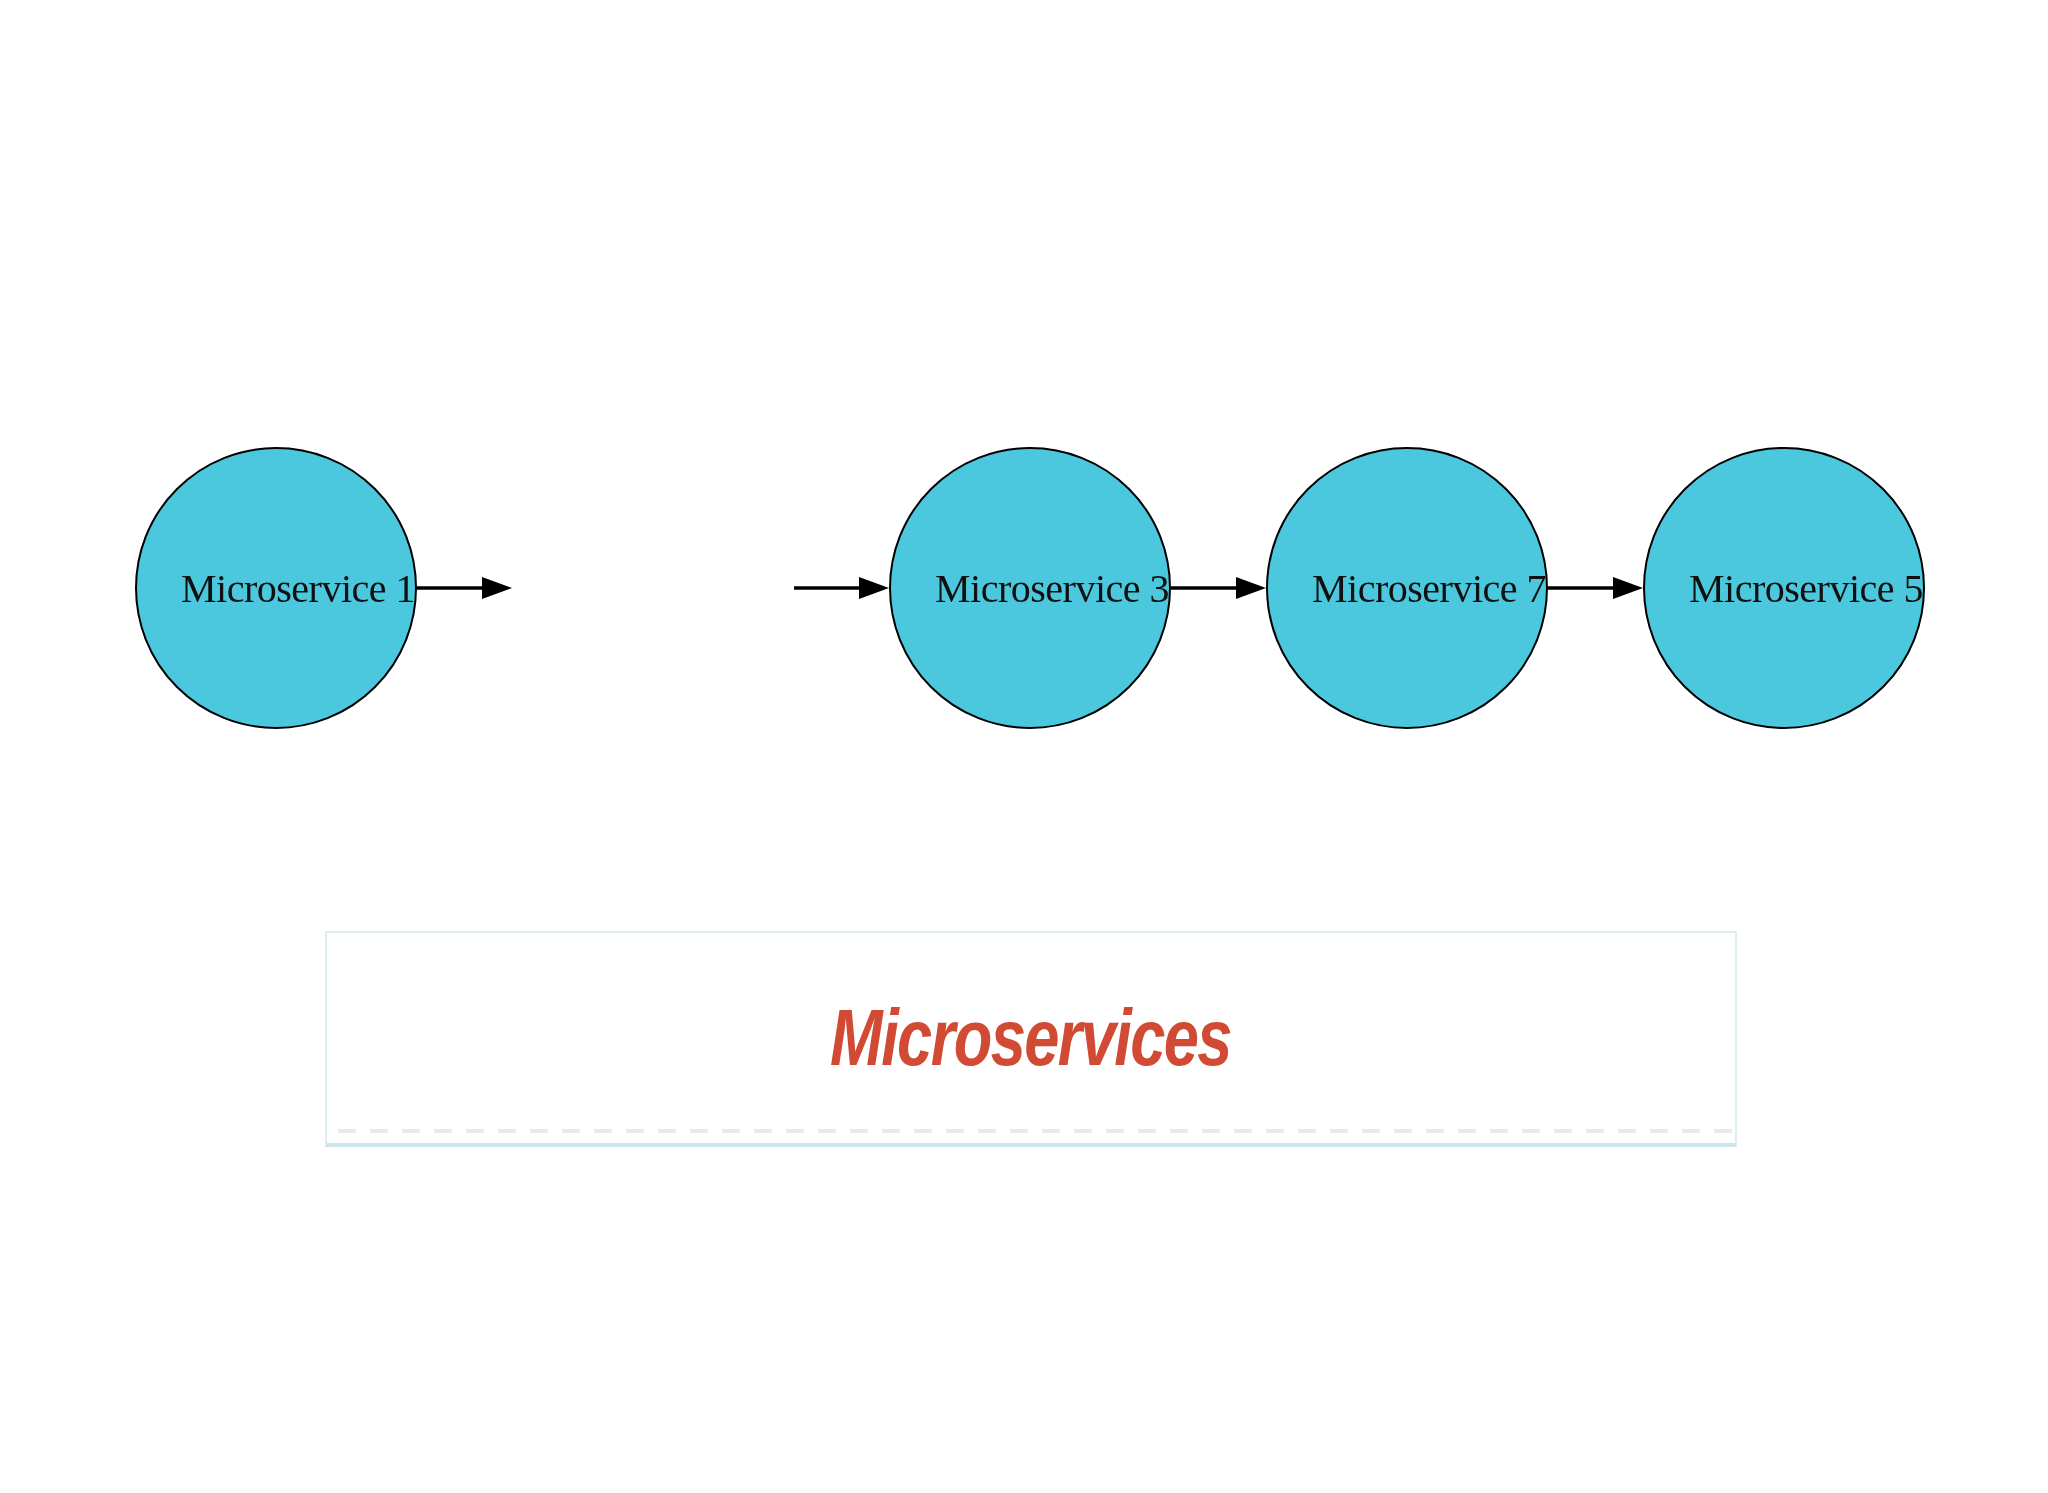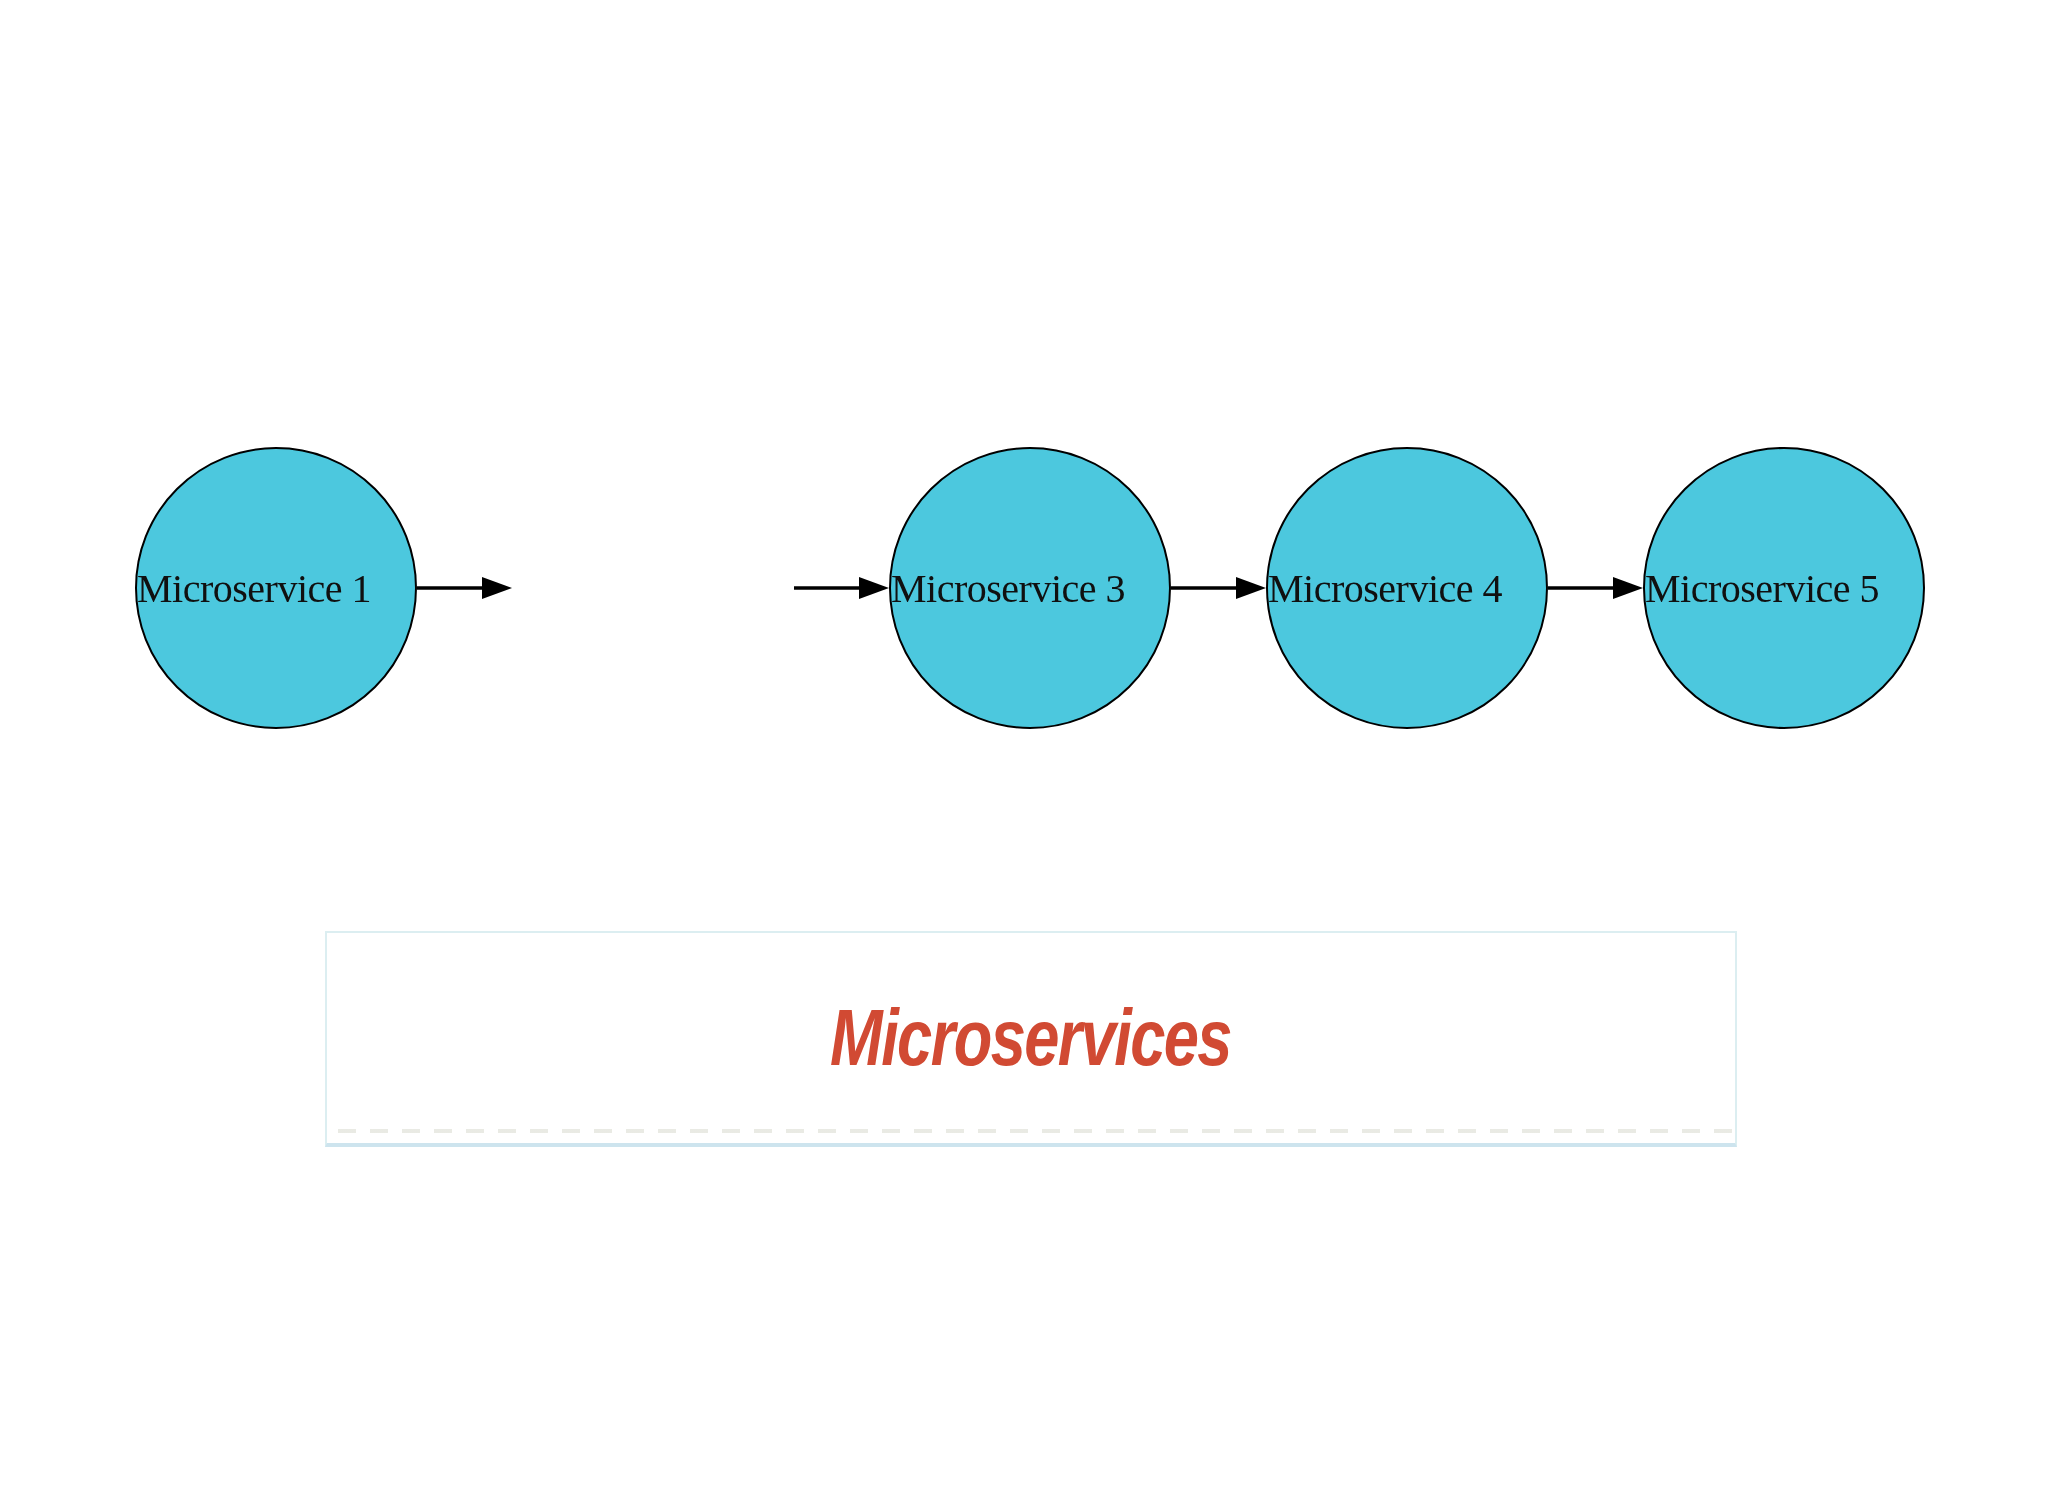--- a/index.html
+++ b/index.html
@@ -25,21 +25,21 @@
 
   
   .node{
     position:absolute;
     top:447px;
     width:282px;height:282px;
     border-radius:50%;
     background:var(--node-fill);
     border:2px solid var(--node-border);
     box-sizing:border-box;
-    display:flex;align-items:center;justify-content:flex-start;
+    display:flex;align-items:center;justify-content:flex-end;
   }
   .node-label{
     font-family:"Liberation Serif","DejaVu Serif",serif;
     font-size:40px;
     color:var(--node-label);
     white-space:nowrap;
     letter-spacing:-0.5px;
   }
   .node1{left:135px;}
   .node2{left:512px;}
@@ -118,21 +118,21 @@
   </div>
 
   <div class="arrow arrow3">
     <svg viewBox="0 0 95 28" xmlns="http://www.w3.org/2000/svg">
       <line x1="0" y1="14" x2="68" y2="14" stroke="currentColor" stroke-width="3.5"></line>
       <polygon points="65,3 95,14 65,25" fill="currentColor"></polygon>
     </svg>
   </div>
 
   <div class="node node4">
-    <span class="node-label">Microservice 4</span>
+    <span class="node-label">Microservice 7</span>
   </div>
 
   <div class="arrow arrow4">
     <svg viewBox="0 0 95 28" xmlns="http://www.w3.org/2000/svg">
       <line x1="0" y1="14" x2="68" y2="14" stroke="currentColor" stroke-width="3.5"></line>
       <polygon points="65,3 95,14 65,25" fill="currentColor"></polygon>
     </svg>
   </div>
 
   <div class="node node5">

